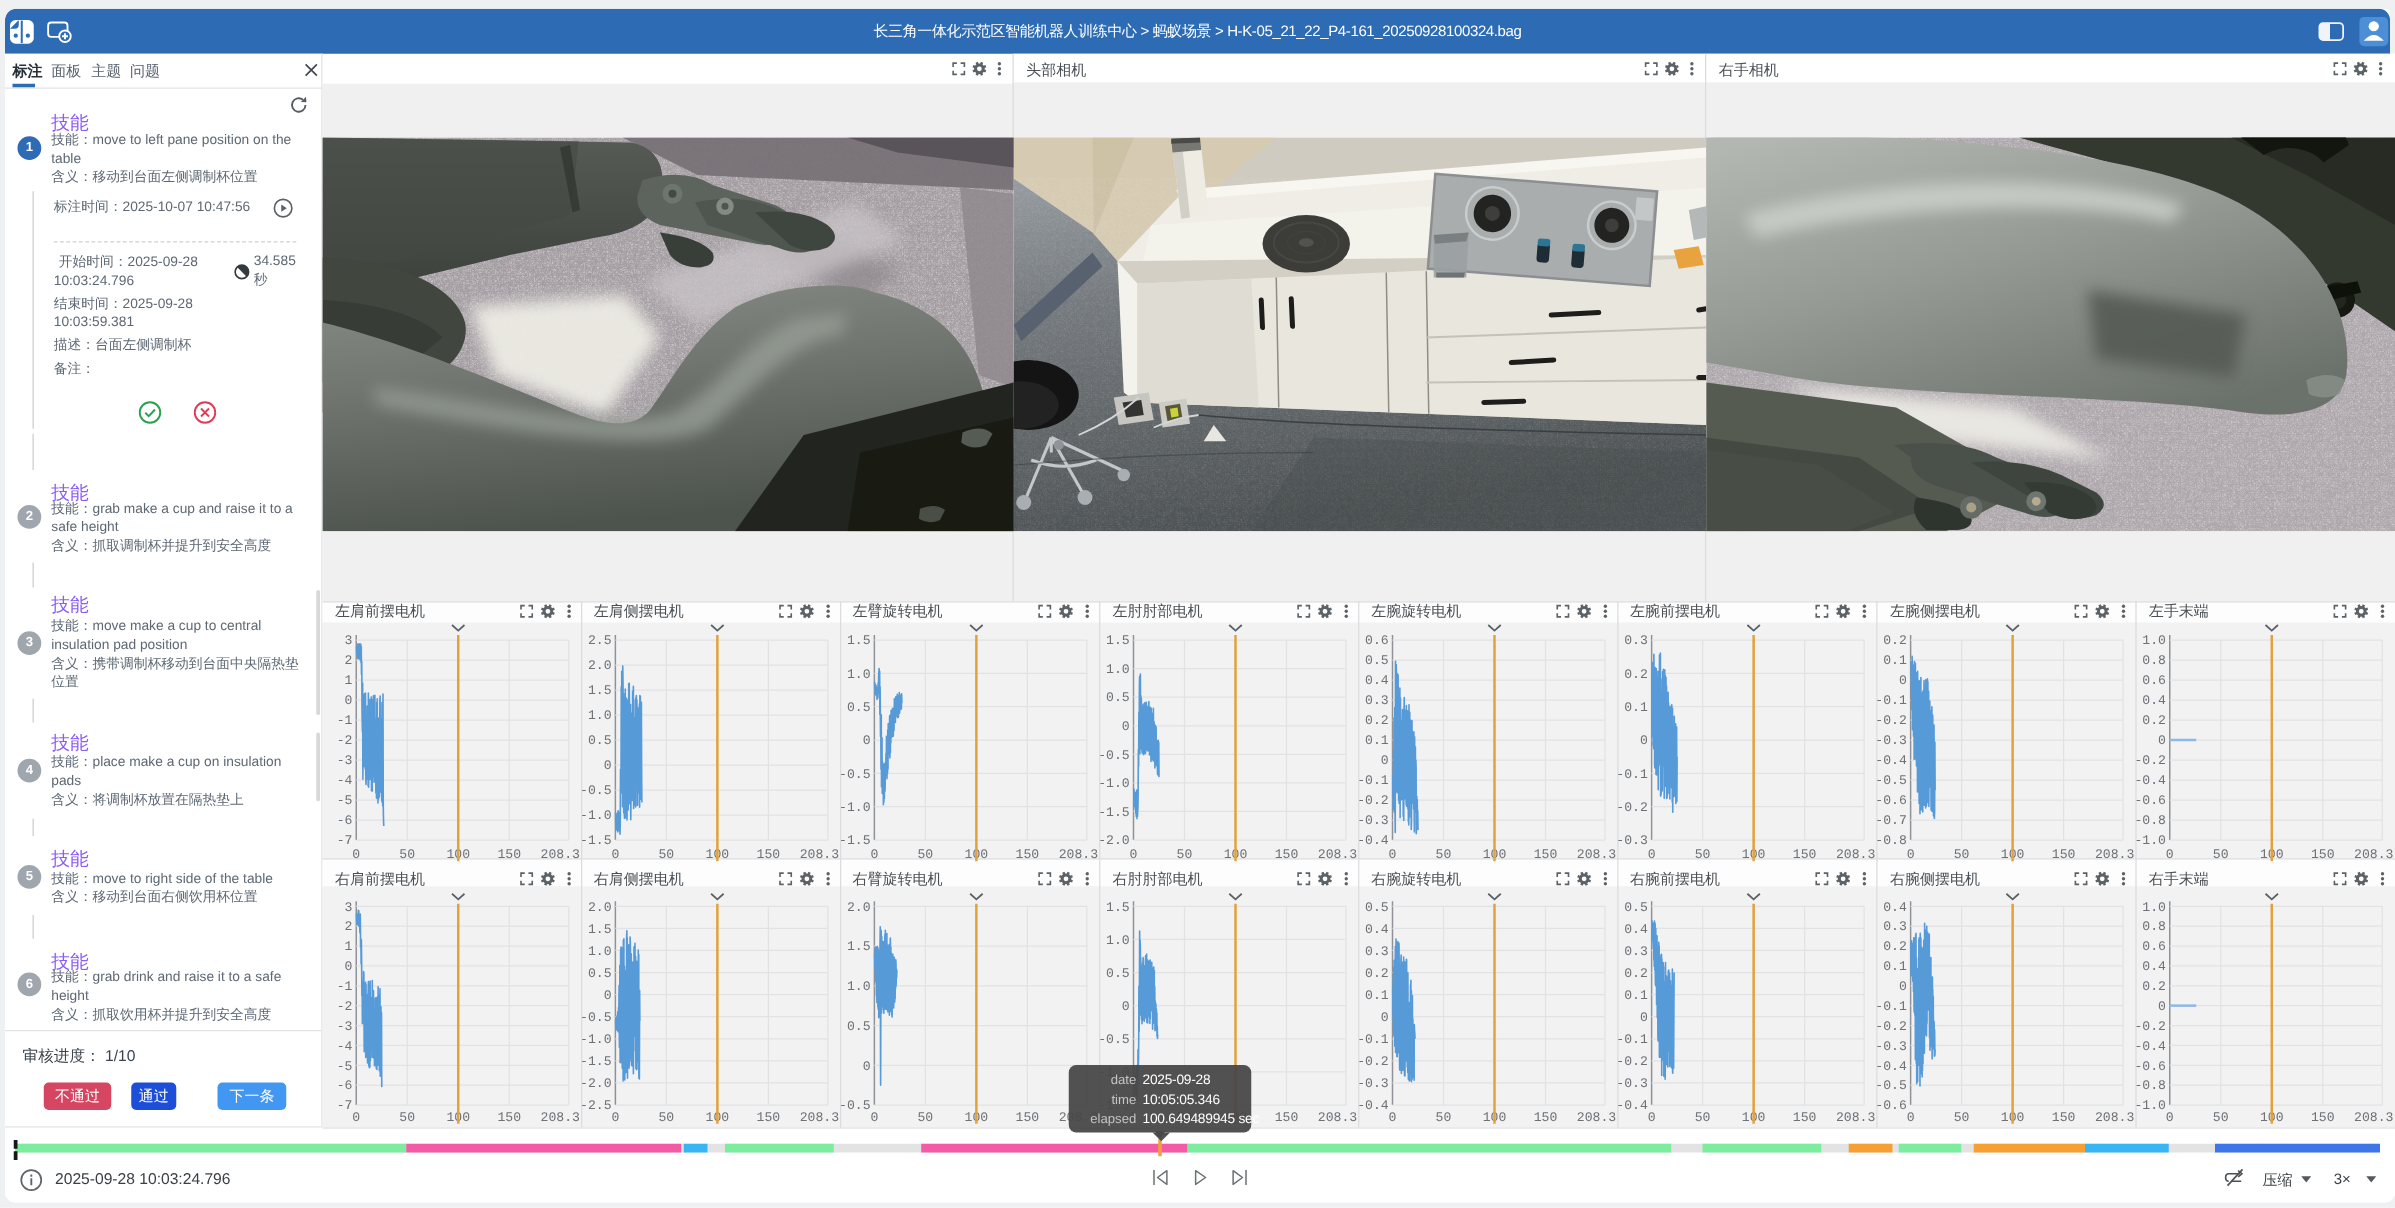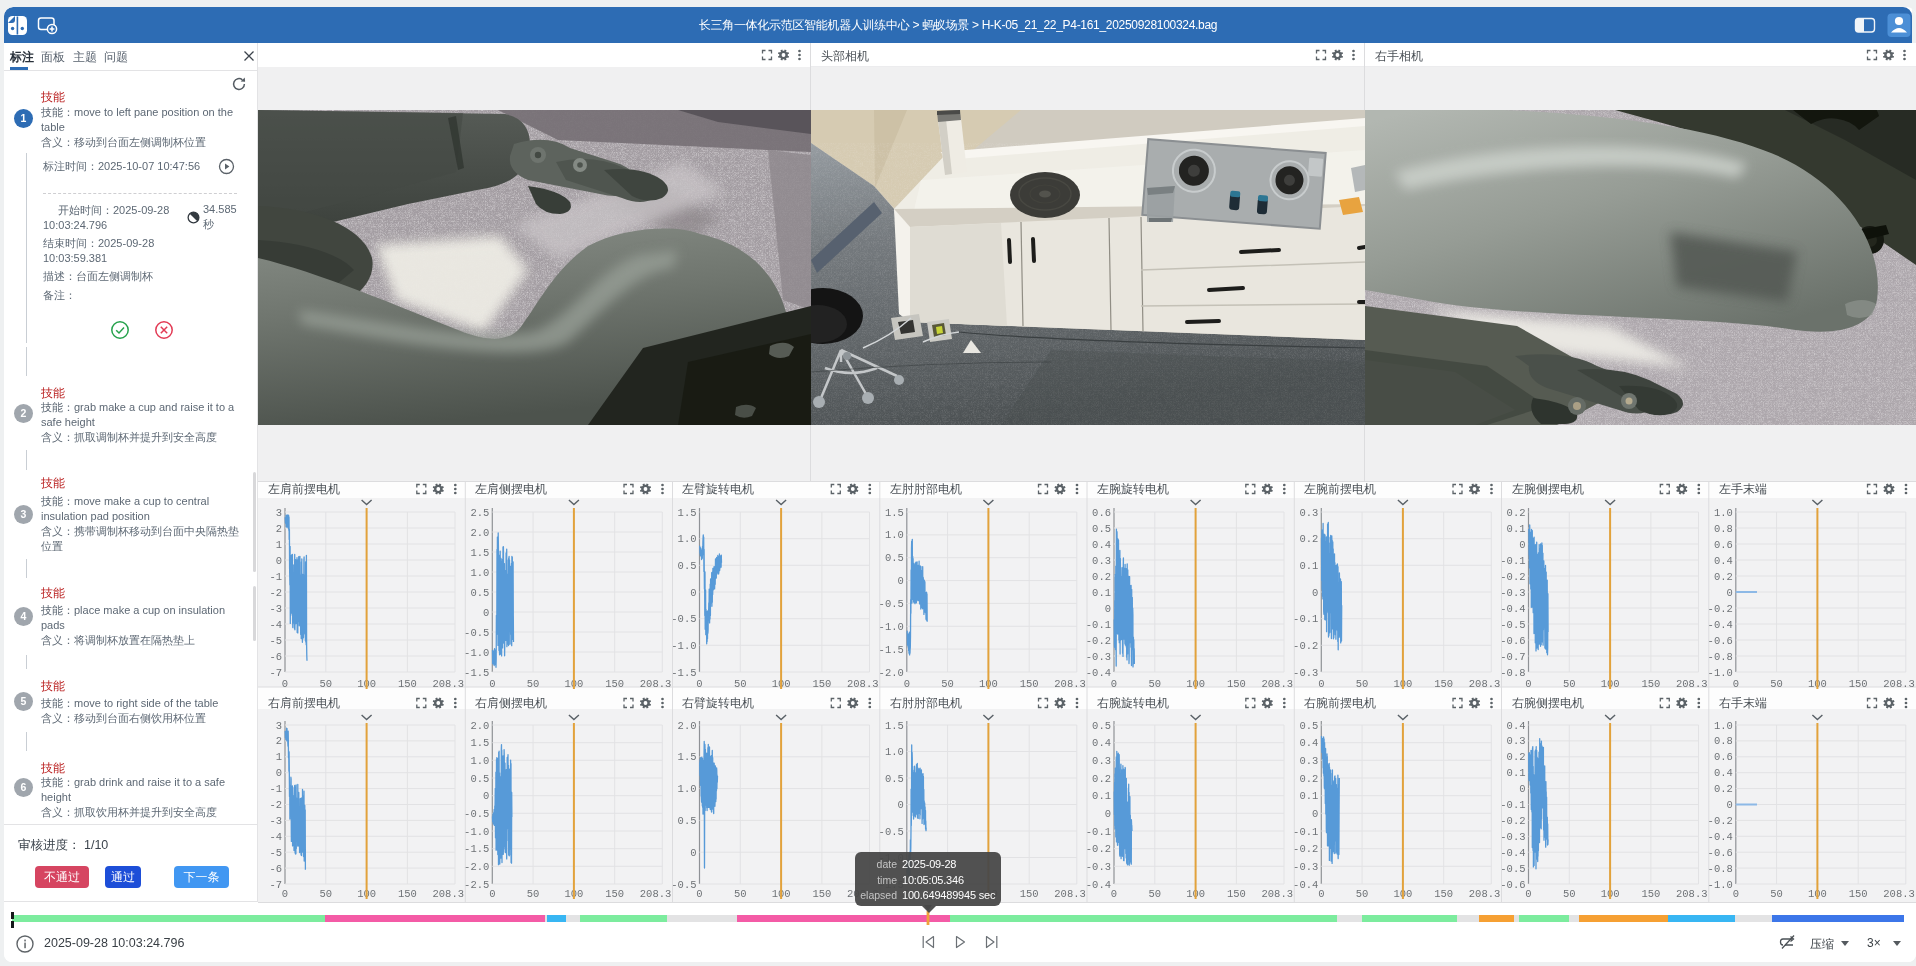--- a/index.html
+++ b/index.html
@@ -9,31 +9,31 @@
 .ptitle{font:12px "Liberation Sans",sans-serif;fill:#4a5056}
 #app{position:absolute;left:4px;top:7px;width:1912px;height:955px;background:#fff;
   border-radius:9px 9px 8px 8px;overflow:hidden}
 #w{position:absolute;left:-4px;top:-7px;width:1916px;height:966px}
 #topbar{position:absolute;left:4px;top:7px;width:1908px;height:36px;background:#2d6cb4;border-radius:9px 9px 0 0}
 #title{position:absolute;left:0;right:0;top:7px;height:36px;line-height:37px;text-align:center;
   color:#fff;font-size:12px;font-weight:500;letter-spacing:-0.3px}
 #sidebar{position:absolute;left:0;top:43px;width:258px;height:858px;background:#fff;border-right:1px solid #e3e3e5}
 .tab{position:absolute;height:27px;line-height:28px;font-size:12px;color:#555f6b}
 .tab.on{color:#28303a;font-weight:700}
-.sk{color:#b91c1c;font-size:12px}
+.sk{color:#8b5cf6;font-size:15px}
 .t{color:#5d6874;font-size:11px;line-height:15px}
 .badge{position:absolute;width:19px;height:19px;border-radius:50%;color:#fff;font-size:10.5px;
   text-align:center;line-height:19px;font-weight:700}
 .vline{position:absolute;left:26px;width:1px;background:#c9ced4}
 button{border:none;border-radius:4px;color:#fff;font-size:12px;font-family:"Liberation Sans",sans-serif}
 .camhdr{position:absolute;top:43px;height:24px;background:#fff;border-bottom:1px solid #ececee}
 .camhdr span{position:absolute;left:10px;top:5px;font-size:12px;color:#4a5056}
 .cambody{position:absolute;top:67px;height:414px;background:#f0f0f1}
 #tooltip{position:absolute;left:855px;top:852px;width:146px;height:54px;background:rgba(72,72,72,0.95);
-  border-radius:6px;z-index:40;font-size:11px;padding:5px 4px 0 0}
+  border-radius:6px;z-index:40;font-size:11px;padding:5px 4px 0 12px}
 #tooltip:after{content:"";position:absolute;left:67px;bottom:-7px;border:7px solid transparent;
   border-top-color:rgba(72,72,72,0.95);border-bottom:none}
 .ttr{display:flex;line-height:15.5px}
 .ttl{width:42px;text-align:right;color:#c4c4c4;flex:none;margin-right:5px;font-size:10.5px}
 .ttv{color:#fff;font-weight:400;white-space:nowrap;letter-spacing:-0.2px}
 #botbar{position:absolute;left:0;top:903px;width:1916px;height:59px;background:#fff}
 .seg{position:absolute;top:915px;height:7px}
 </style></head><body>
 <div id="app">
     <div id="w">
@@ -106,21 +106,21 @@
       <div class="t abs" style="left:41px;top:775px;white-space:nowrap">技能：grab drink and raise it to a safe</div>
       <div class="t abs" style="left:41px;top:790px;white-space:nowrap">height</div>
       <div class="t abs" style="left:41px;top:805px;white-space:nowrap">含义：抓取饮用杯并提升到安全高度</div>
       <div class="vline" style="top:153px;height:190px"></div>
       <div class="t abs" style="left:43px;top:159px">标注时间：2025-10-07 10:47:56</div>
       <svg class="abs" style="left:218px;top:158px" width="17" height="17" viewBox="0 0 17 17">
       <circle cx="8.5" cy="8.5" r="7" fill="none" stroke="#5a6168" stroke-width="1.3"></circle>
       <path d="M7 5.6 L11.4 8.5 L7 11.4 Z" fill="#5a6168"></path>
       </svg>
       <div class="abs" style="left:43px;top:193px;width:194px;border-top:1px dashed #cfcfd2"></div>
-      <div class="t abs" style="left:58px;top:203px">开始时间：2025-09-28</div>
+      <div class="t abs" style="left:47px;top:203px">开始时间：2025-09-28</div>
       <div class="t abs" style="left:43px;top:218px">10:03:24.796</div>
       <svg class="abs" style="left:187px;top:211px" width="13" height="13" viewBox="0 0 14 14">
       <circle cx="7" cy="7" r="5.8" fill="none" stroke="#333a40" stroke-width="1.4"></circle>
       <path d="M7 1.2 A5.8 5.8 0 0 1 7 12.8 Z" fill="#333a40" transform="rotate(-45 7 7)"></path>
       </svg>
       <div class="t abs" style="left:203px;top:202px">34.585</div>
       <div class="t abs" style="left:203px;top:217px">秒</div>
       <div class="t abs" style="left:43px;top:236px">结束时间：2025-09-28</div>
       <div class="t abs" style="left:43px;top:251px">10:03:59.381</div>
       <div class="t abs" style="left:43px;top:269px">描述：台面左侧调制杯</div>

